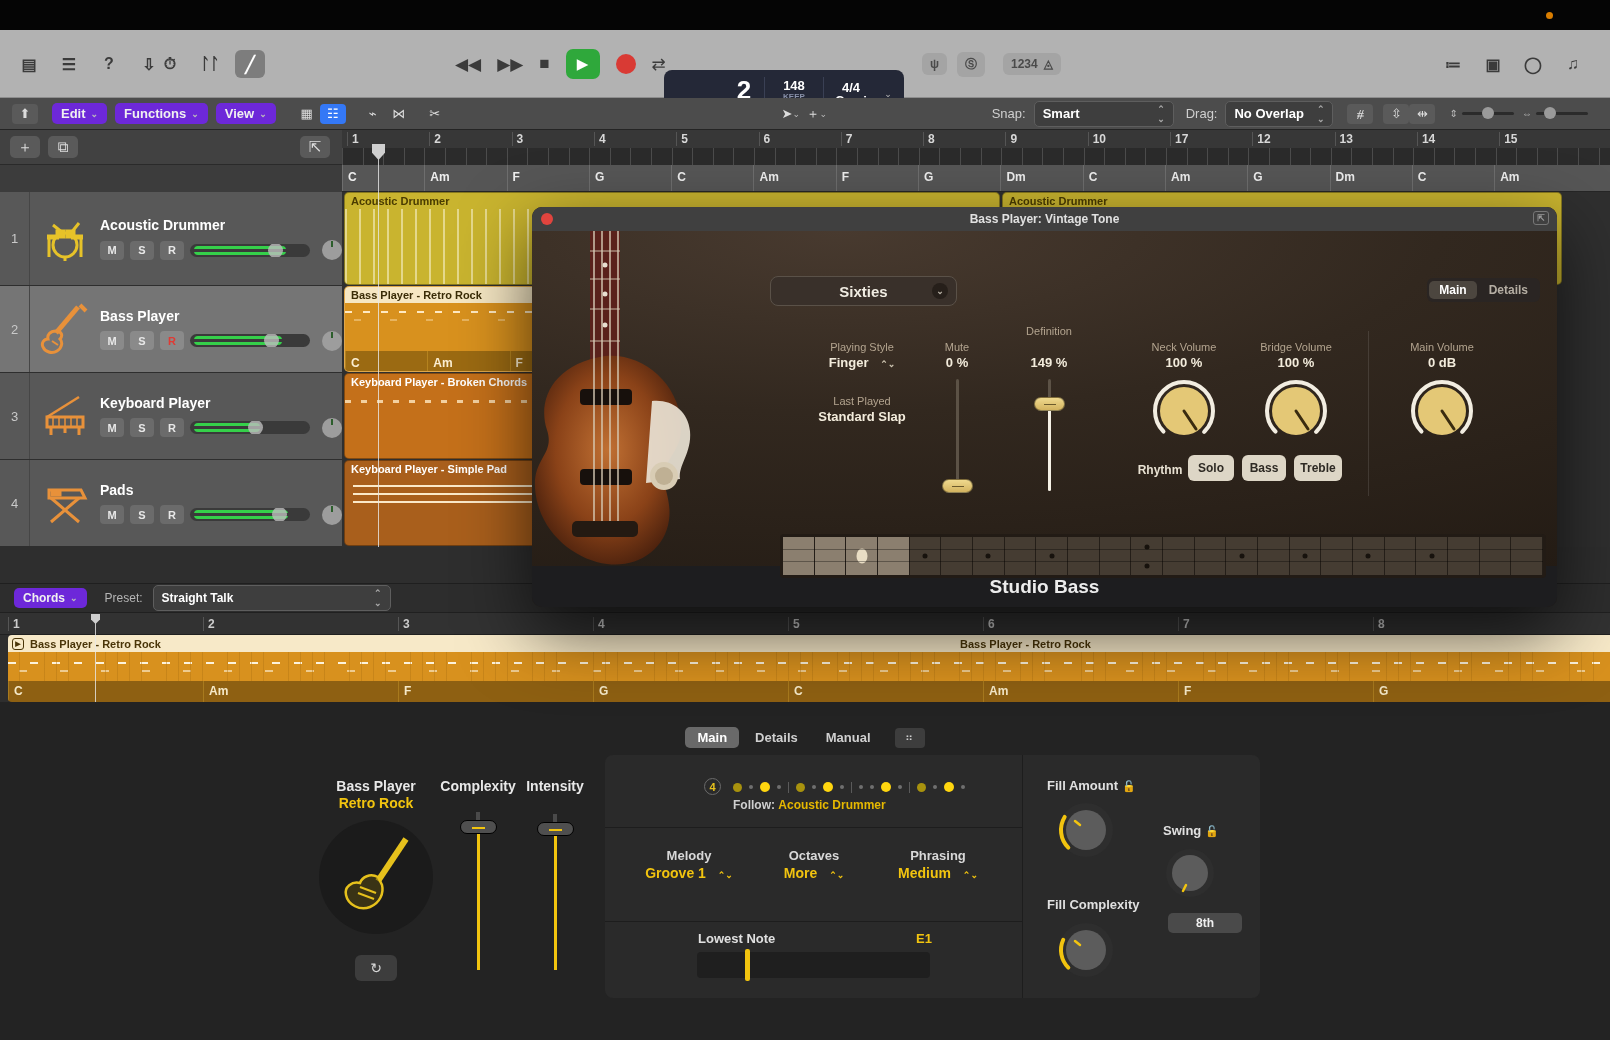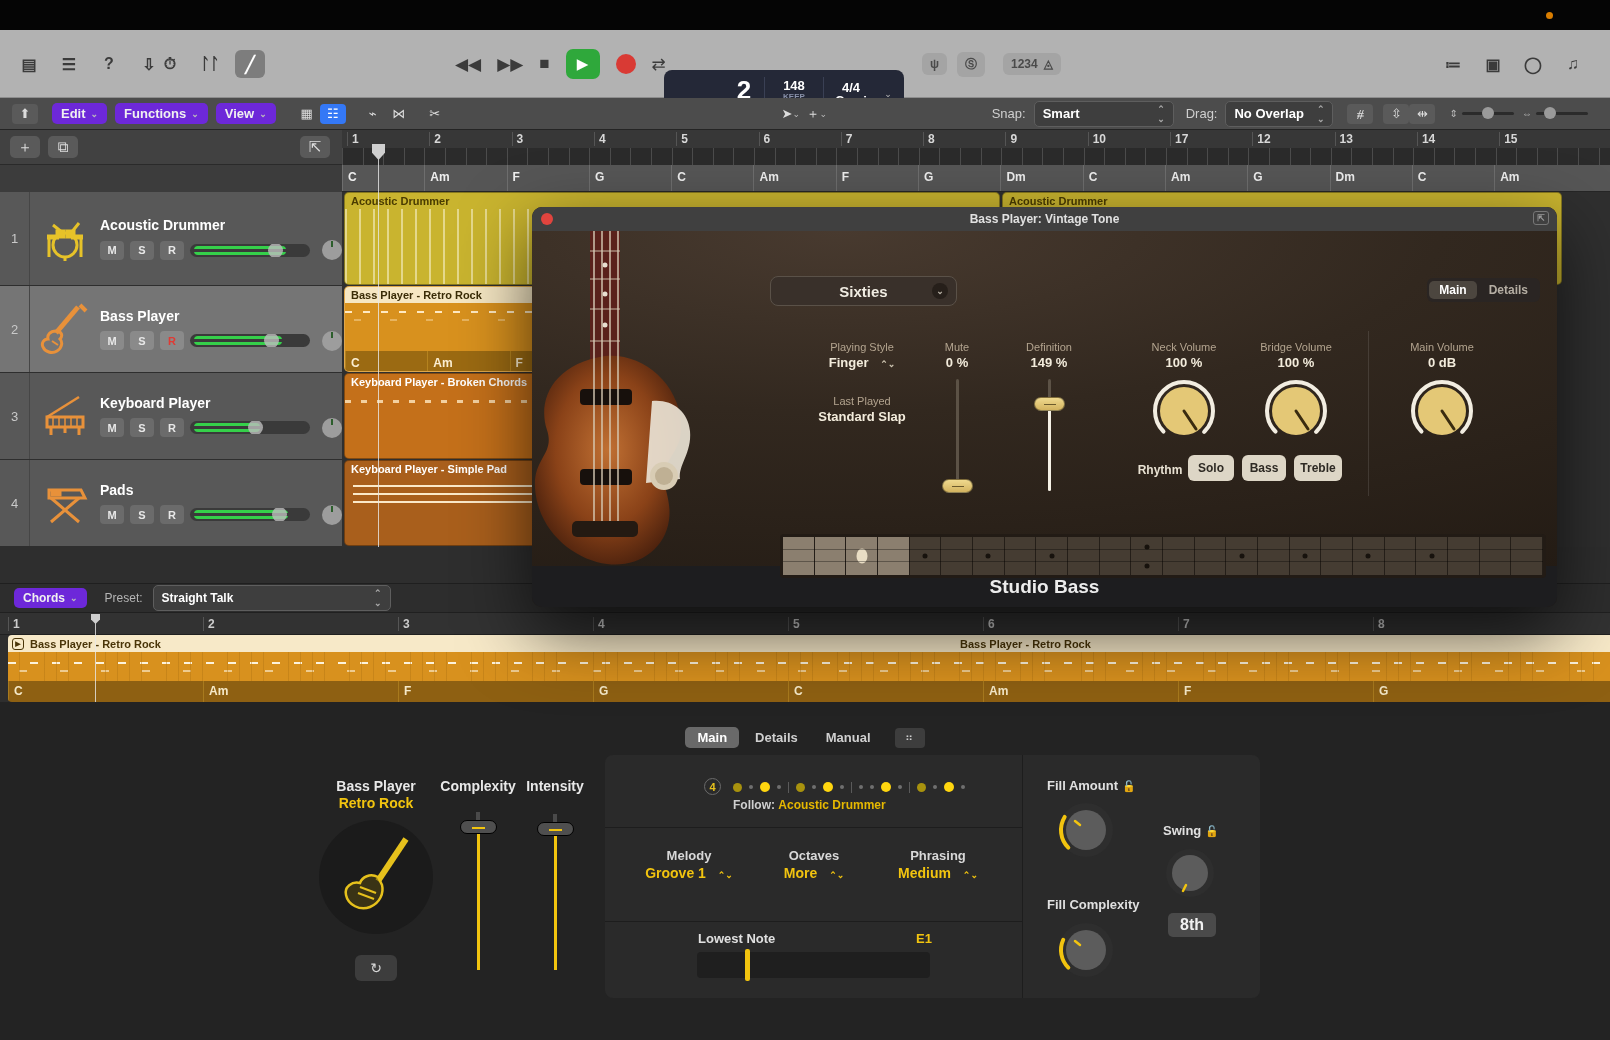--- a/index.html
+++ b/index.html
@@ -199,22 +199,22 @@
   .param { position:absolute; text-align:center; transform:translateX(-50%); }
   .param .lab { color:#d8d8d8; font-size:13px; font-weight:bold; }
   .param .val { color:#f2c40f; font-size:14px; font-weight:bold; margin-top:2px; }
   .param .val .udarr { color:#f2c40f; }
   .lowlab { position:absolute; color:#e0e0e0; font-size:13px; font-weight:bold; }
   .lowval { position:absolute; color:#f2c40f; font-size:13px; font-weight:bold; }
   .lowslider { position:absolute; height:26px; background:#1f1f1f; border-radius:4px; }
   .lowhandle { position:absolute; top:-3px; width:5px; height:32px; background:#f2c40f; border-radius:2px; }
   .knoblab { position:absolute; color:#e0e0e0; font-size:13px; font-weight:bold; white-space:nowrap; }
   .lock { font-size:11px; color:#cfcfcf; margin-left:4px; }
-  .btn8 { position:absolute; background:#4a4a4a; border-radius:5px; color:#f0f0f0; font-size:16px; font-weight:bold;
-          padding:3px 12px; }
+  .btn8 { position:absolute; background:#4a4a4a; border-radius:5px; color:#f0f0f0; font-size:12px; font-weight:bold;
+          padding:3px 28px; }
 </style>
 </head>
 <body>
 
 <div id="app">
 
   <div class="abs macstrip"></div>
   <div class="abs macdot"></div>
 
   <div class="abs toolbar">
@@ -574,21 +574,21 @@
       <div class="pl-val" style="left:330px; top:124px;"><span>Finger</span> <span class="udarr" style="color:#cfc6b2;">⌃⌄</span></div>
       <div class="pl-lab" style="left:330px; top:164px;">Last Played</div>
       <div class="pl-val" style="left:330px; top:178px;">Standard Slap</div>
 
       <div class="pl-lab" style="left:425px; top:110px;">Mute</div>
       <div class="pl-val" style="left:425px; top:124px;">0 %</div>
       <div class="vslider" style="left:424px; top:148px; height:112px;">
         <span class="vs-handle" style="top:100px;"></span>
       </div>
 
-      <div class="pl-lab" style="left:517px; top:110px;">Definition</div>
+      <div class="pl-lab" style="left:517px; top:94px;">Definition</div>
       <div class="pl-val" style="left:517px; top:124px;">149 %</div>
       <div class="vslider" style="left:516px; top:148px; height:112px;">
         <span class="vs-fill" style="top:24px; height:88px;"></span>
         <span class="vs-handle" style="top:18px;"></span>
       </div>
 
       <div class="pl-lab" style="left:652px; top:110px;">Neck Volume</div>
       <div class="pl-val" style="left:652px; top:124px;">100 %</div>
       <svg class="abs" style="left:618px; top:146px;" width="68" height="68" viewBox="0 0 68 68">
         <circle cx="34" cy="34" r="29" fill="none" stroke="#f2ede1" stroke-width="4" stroke-dasharray="137 182" transform="rotate(135 34 34)" stroke-linecap="round"></circle>

